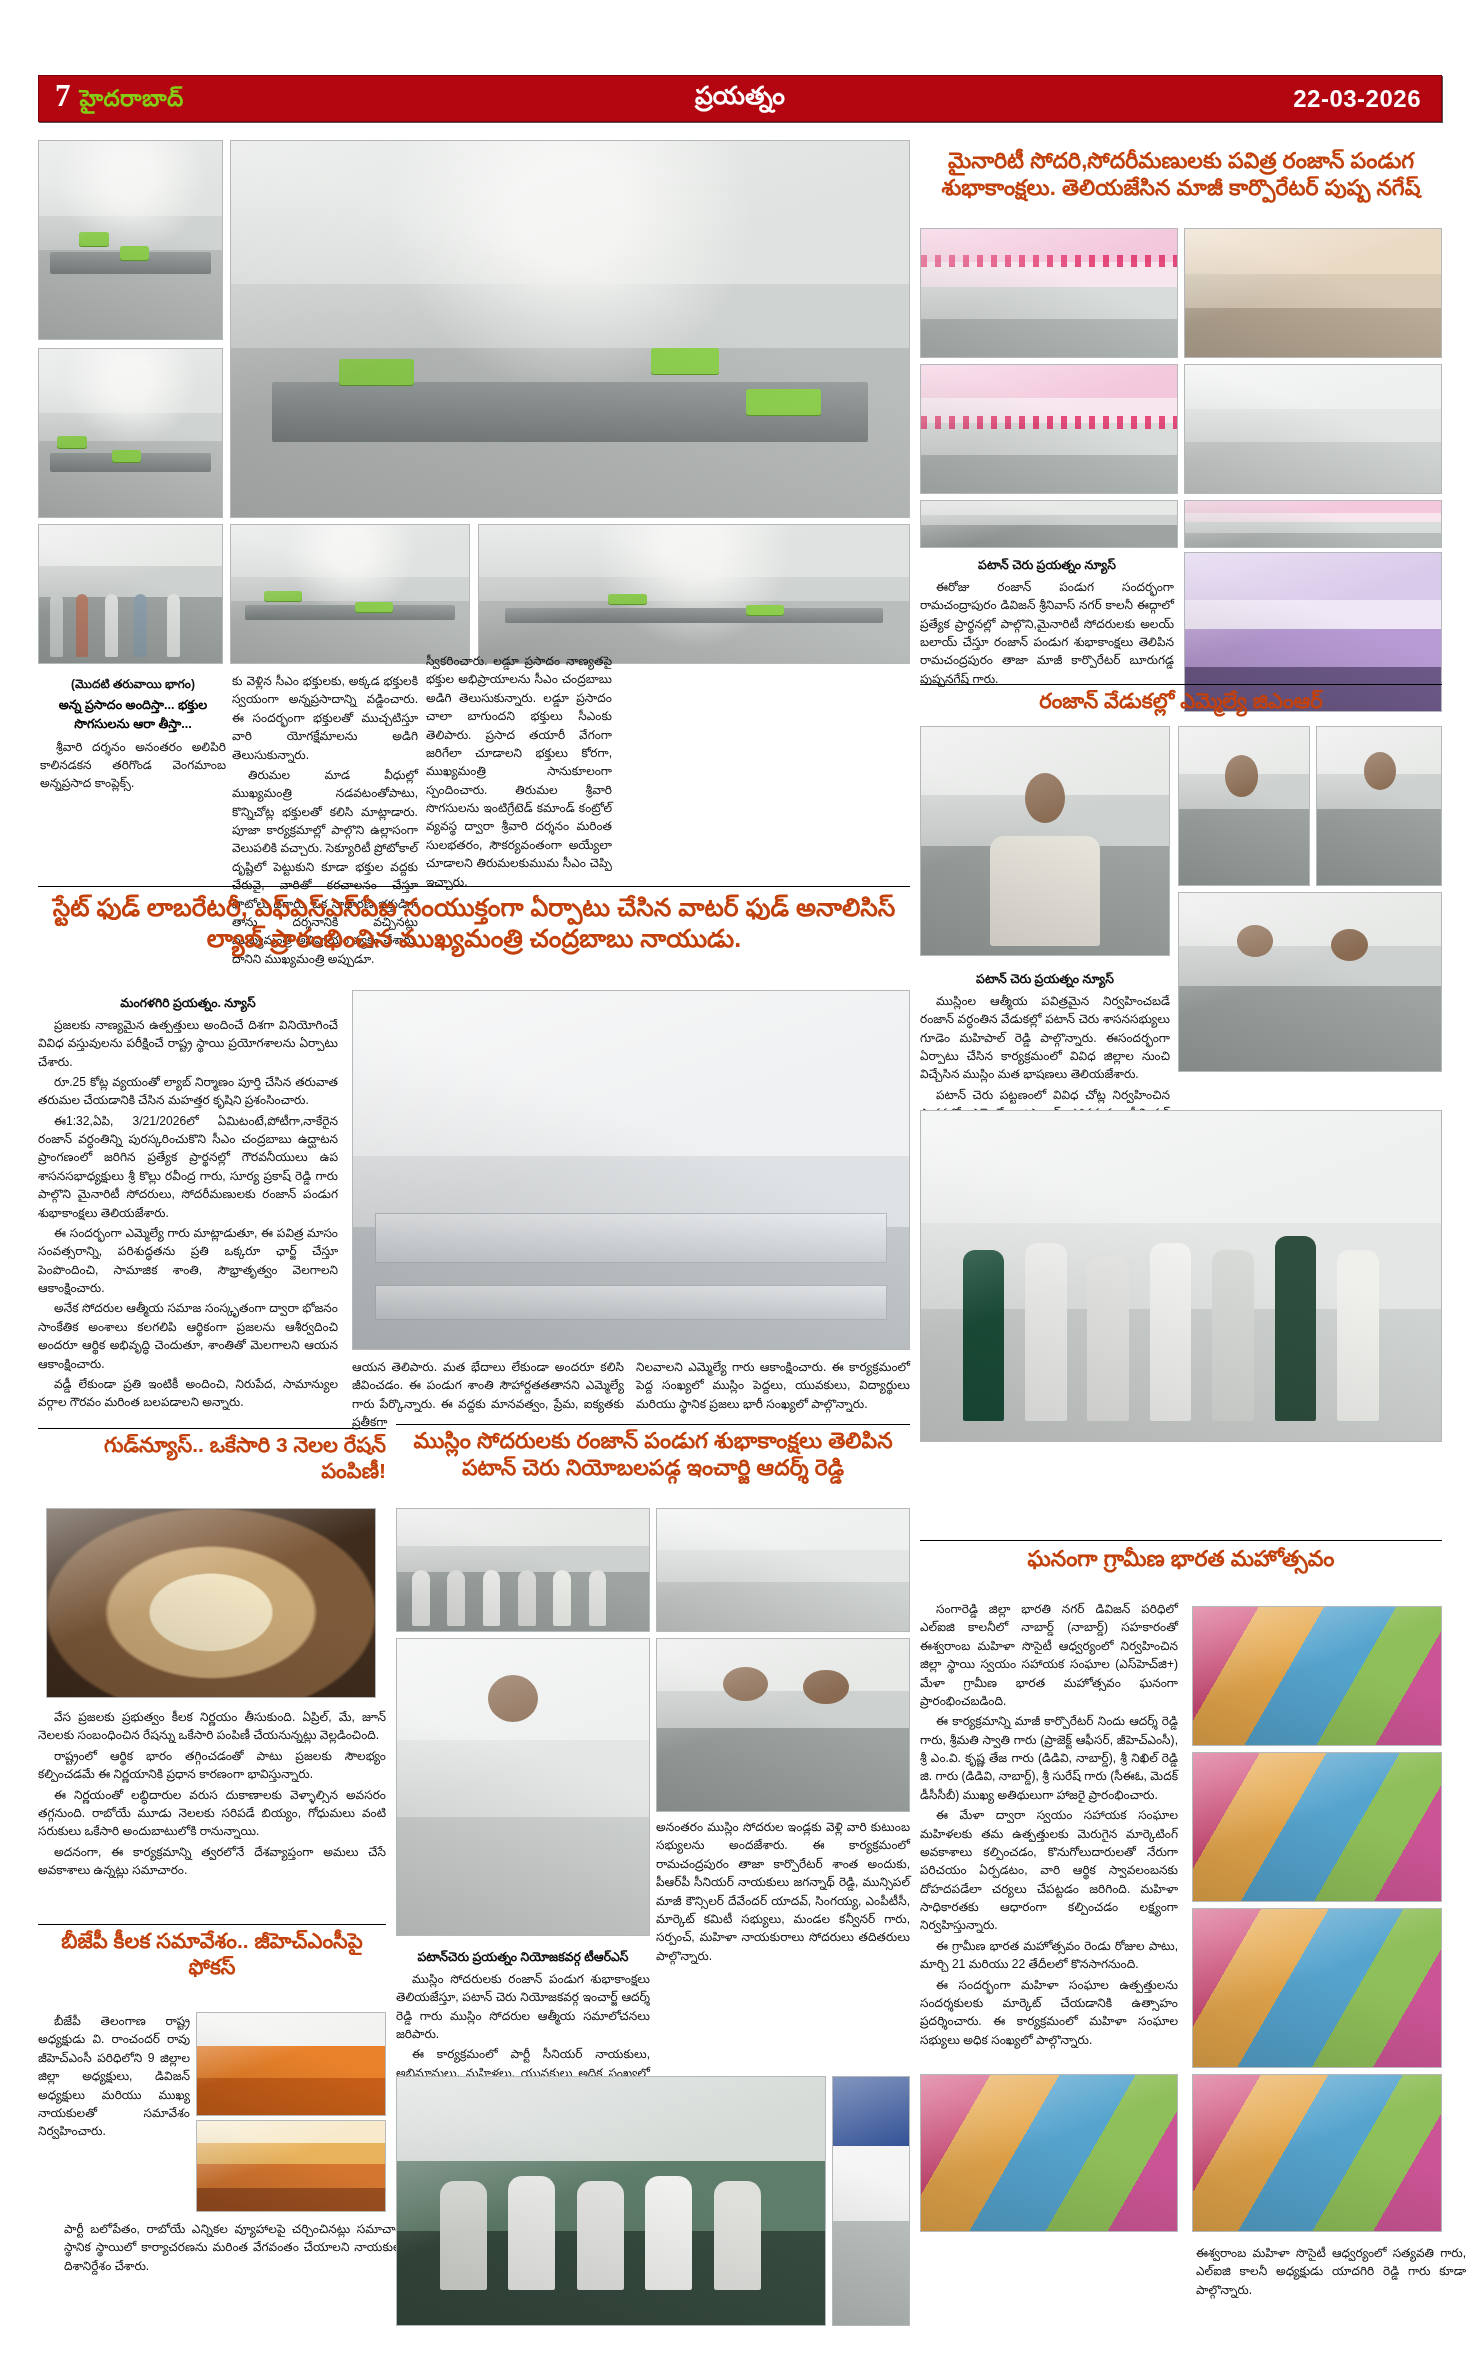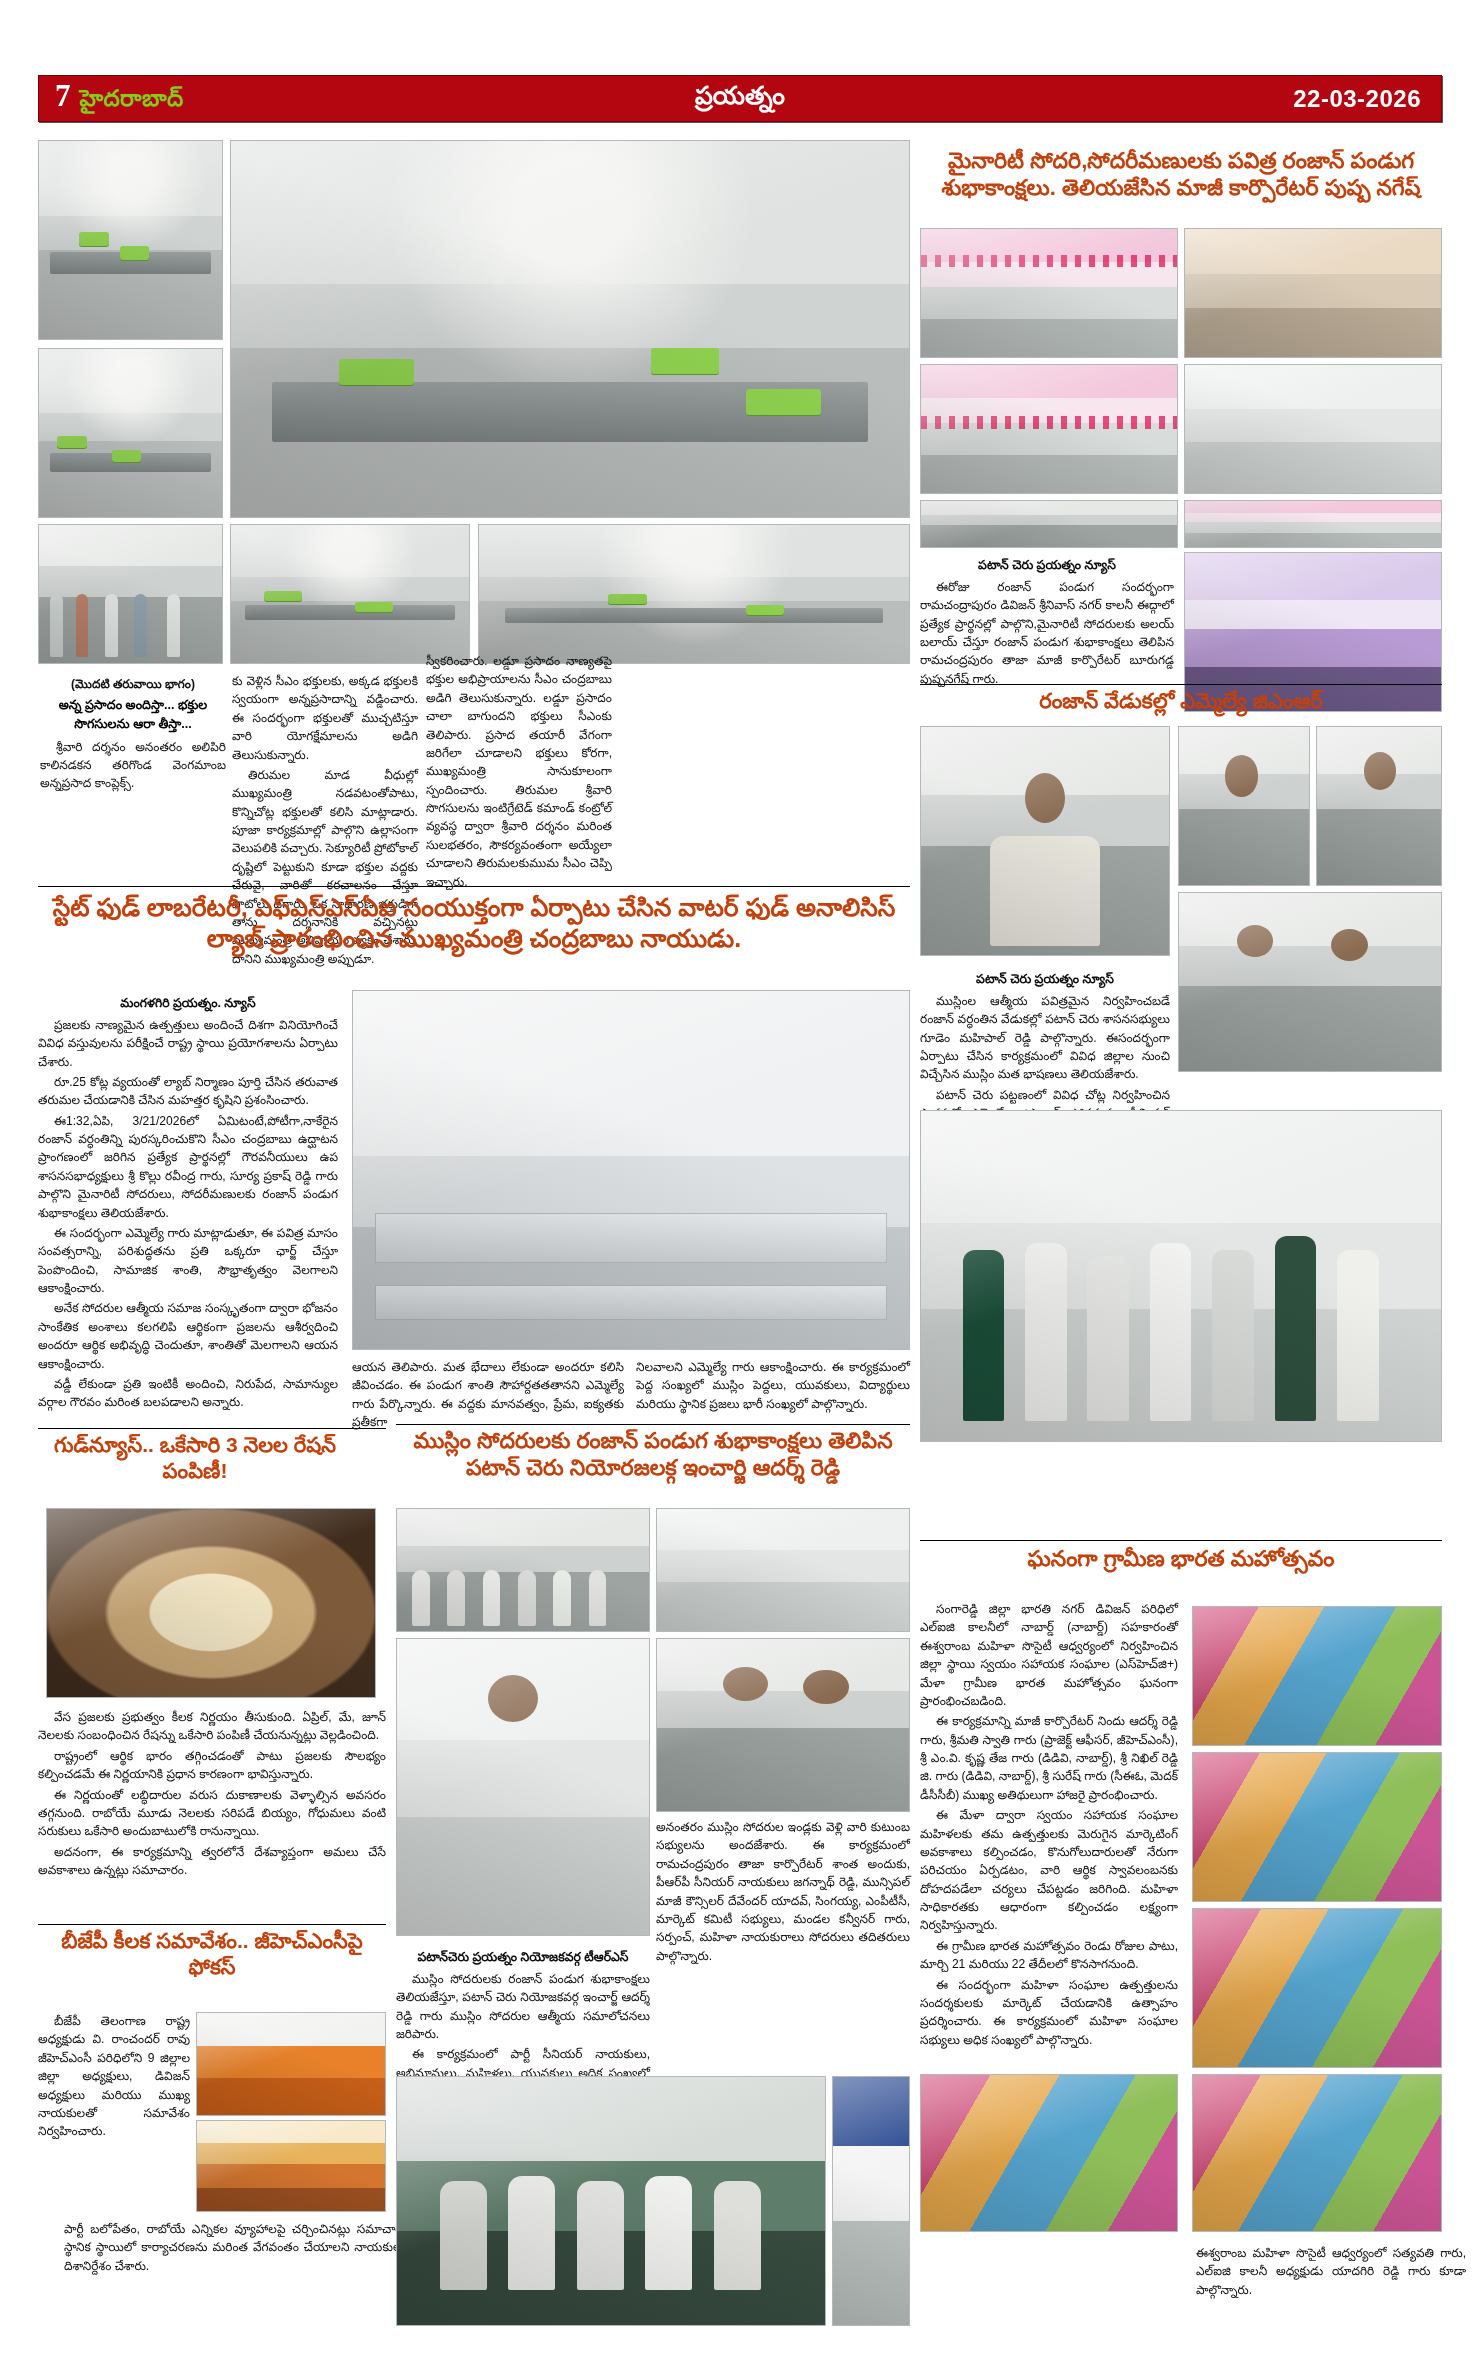--- a/index.html
+++ b/index.html
@@ -321,21 +321,21 @@
     <div class="p" style="position:absolute;left:8%;bottom:6%;width:8%;height:52%;background:#1b4f3a;border-radius:12px 12px 2px 2px"></div>
     <div class="p" style="position:absolute;left:20%;bottom:6%;width:8%;height:54%;background:#f2f3f1;border-radius:12px 12px 2px 2px"></div>
     <div class="p" style="position:absolute;left:32%;bottom:6%;width:8%;height:50%;background:#e8e9e6;border-radius:12px 12px 2px 2px"></div>
     <div class="p" style="position:absolute;left:44%;bottom:6%;width:8%;height:54%;background:#f4f4f2;border-radius:12px 12px 2px 2px"></div>
     <div class="p" style="position:absolute;left:56%;bottom:6%;width:8%;height:52%;background:#d9dbd8;border-radius:12px 12px 2px 2px"></div>
     <div class="p" style="position:absolute;left:68%;bottom:6%;width:8%;height:56%;background:#2e4f3e;border-radius:12px 12px 2px 2px"></div>
     <div class="p" style="position:absolute;left:80%;bottom:6%;width:8%;height:52%;background:#efefec;border-radius:12px 12px 2px 2px"></div>
   </div>
 
   <hr class="rule" style="position:absolute;left:38px;top:1422px;width:348px;">
-  <div class="hl hl-md" style="position:absolute;left:21px;top:1432px;width:348px;">గుడ్‌న్యూస్.. ఒకేసారి 3 నెలల రేషన్ పంపిణీ!</div>
+  <div class="hl hl-md" style="position:absolute;left:38px;top:1432px;width:348px;text-align:right;">గుడ్‌న్యూస్.. ఒకేసారి 3 నెలల రేషన్ పంపిణీ!</div>
   <div style="position:absolute;left:46px;top:1508px;width:330px;height:190px;" class="ph sc-rice"></div>
   <div style="position:absolute;left:38px;top:1708px;width:348px;" class="body-txt">
     <p>వేస ప్రజలకు ప్రభుత్వం కీలక నిర్ణయం తీసుకుంది. ఏప్రిల్, మే, జూన్ నెలలకు సంబంధించిన రేషన్ను ఒకేసారి పంపిణీ చేయనున్నట్లు వెల్లడించింది.</p>
     <p>రాష్ట్రంలో ఆర్థిక భారం తగ్గించడంతో పాటు ప్రజలకు సౌలభ్యం కల్పించడమే ఈ నిర్ణయానికి ప్రధాన కారణంగా భావిస్తున్నారు.</p>
     <p>ఈ నిర్ణయంతో లబ్ధిదారుల వరుస దుకాణాలకు వెళ్ళాల్సిన అవసరం తగ్గనుంది. రాబోయే మూడు నెలలకు సరిపడే బియ్యం, గోధుమలు వంటి సరుకులు ఒకేసారి అందుబాటులోకి రానున్నాయి.</p>
     <p>అదనంగా, ఈ కార్యక్రమాన్ని త్వరలోనే దేశవ్యాప్తంగా అమలు చేసే అవకాశాలు ఉన్నట్లు సమాచారం.</p>
   </div>
 
   <hr class="rule" style="position:absolute;left:38px;top:1918px;width:348px;">
   <div class="hl hl-md" style="position:absolute;left:38px;top:1928px;width:348px;">బీజేపీ కీలక సమావేశం.. జీహెచ్‌ఎంసీపై ఫోకస్</div>
@@ -343,21 +343,21 @@
   <div style="position:absolute;left:196px;top:2012px;width:190px;height:104px;" class="ph sc-orange"></div>
   <div style="position:absolute;left:196px;top:2120px;width:190px;height:92px;" class="ph sc-crowd"></div>
   <div style="position:absolute;left:38px;top:2012px;width:152px;" class="body-txt">
     <p>బీజేపీ తెలంగాణ రాష్ట్ర అధ్యక్షుడు వి. రాంచందర్ రావు జీహెచ్‌ఎంసీ పరిధిలోని 9 జిల్లాల జిల్లా అధ్యక్షులు, డివిజన్ అధ్యక్షులు మరియు ముఖ్య నాయకులతో సమావేశం నిర్వహించారు.</p>
   </div>
   <div style="position:absolute;left:52px;top:2220px;width:348px;margin-left:12px;" class="body-txt">
     <p class="noind">పార్టీ బలోపేతం, రాబోయే ఎన్నికల వ్యూహాలపై చర్చించినట్లు సమాచారం. స్థానిక స్థాయిలో కార్యాచరణను మరింత వేగవంతం చేయాలని నాయకులకు దిశానిర్దేశం చేశారు.</p>
   </div>
 
   <hr class="rule" style="position:absolute;left:396px;top:1418px;width:514px;">
-  <div class="hl hl-lg" style="position:absolute;left:396px;top:1428px;width:514px;">ముస్లిం సోదరులకు రంజాన్ పండుగ శుభాకాంక్షలు తెలిపిన పటాన్ చెరు నియోరజలక్గ ఇంచార్జి ఆదర్శ్ రెడ్డి</div>
+  <div class="hl hl-lg" style="position:absolute;left:396px;top:1428px;width:514px;">ముస్లిం సోదరులకు రంజాన్ పండుగ శుభాకాంక్షలు తెలిపిన పటాన్ చెరు నియోబలపడ్గ ఇంచార్జి ఆదర్శ్ రెడ్డి</div>
 
   <div style="position:absolute;left:396px;top:1508px;width:254px;height:124px;" class="ph sc-people">
     <div class="p" style="left:6%;background:#f0f1ee"></div>
     <div class="p" style="left:20%;background:#e6e7e4"></div>
     <div class="p" style="left:34%;background:#f2f2f0"></div>
     <div class="p" style="left:48%;background:#dfe0dd"></div>
     <div class="p" style="left:62%;background:#eceee9"></div>
     <div class="p" style="left:76%;background:#e2e3e0"></div>
   </div>
   <div style="position:absolute;left:656px;top:1508px;width:254px;height:124px;" class="ph sc-white"></div>

